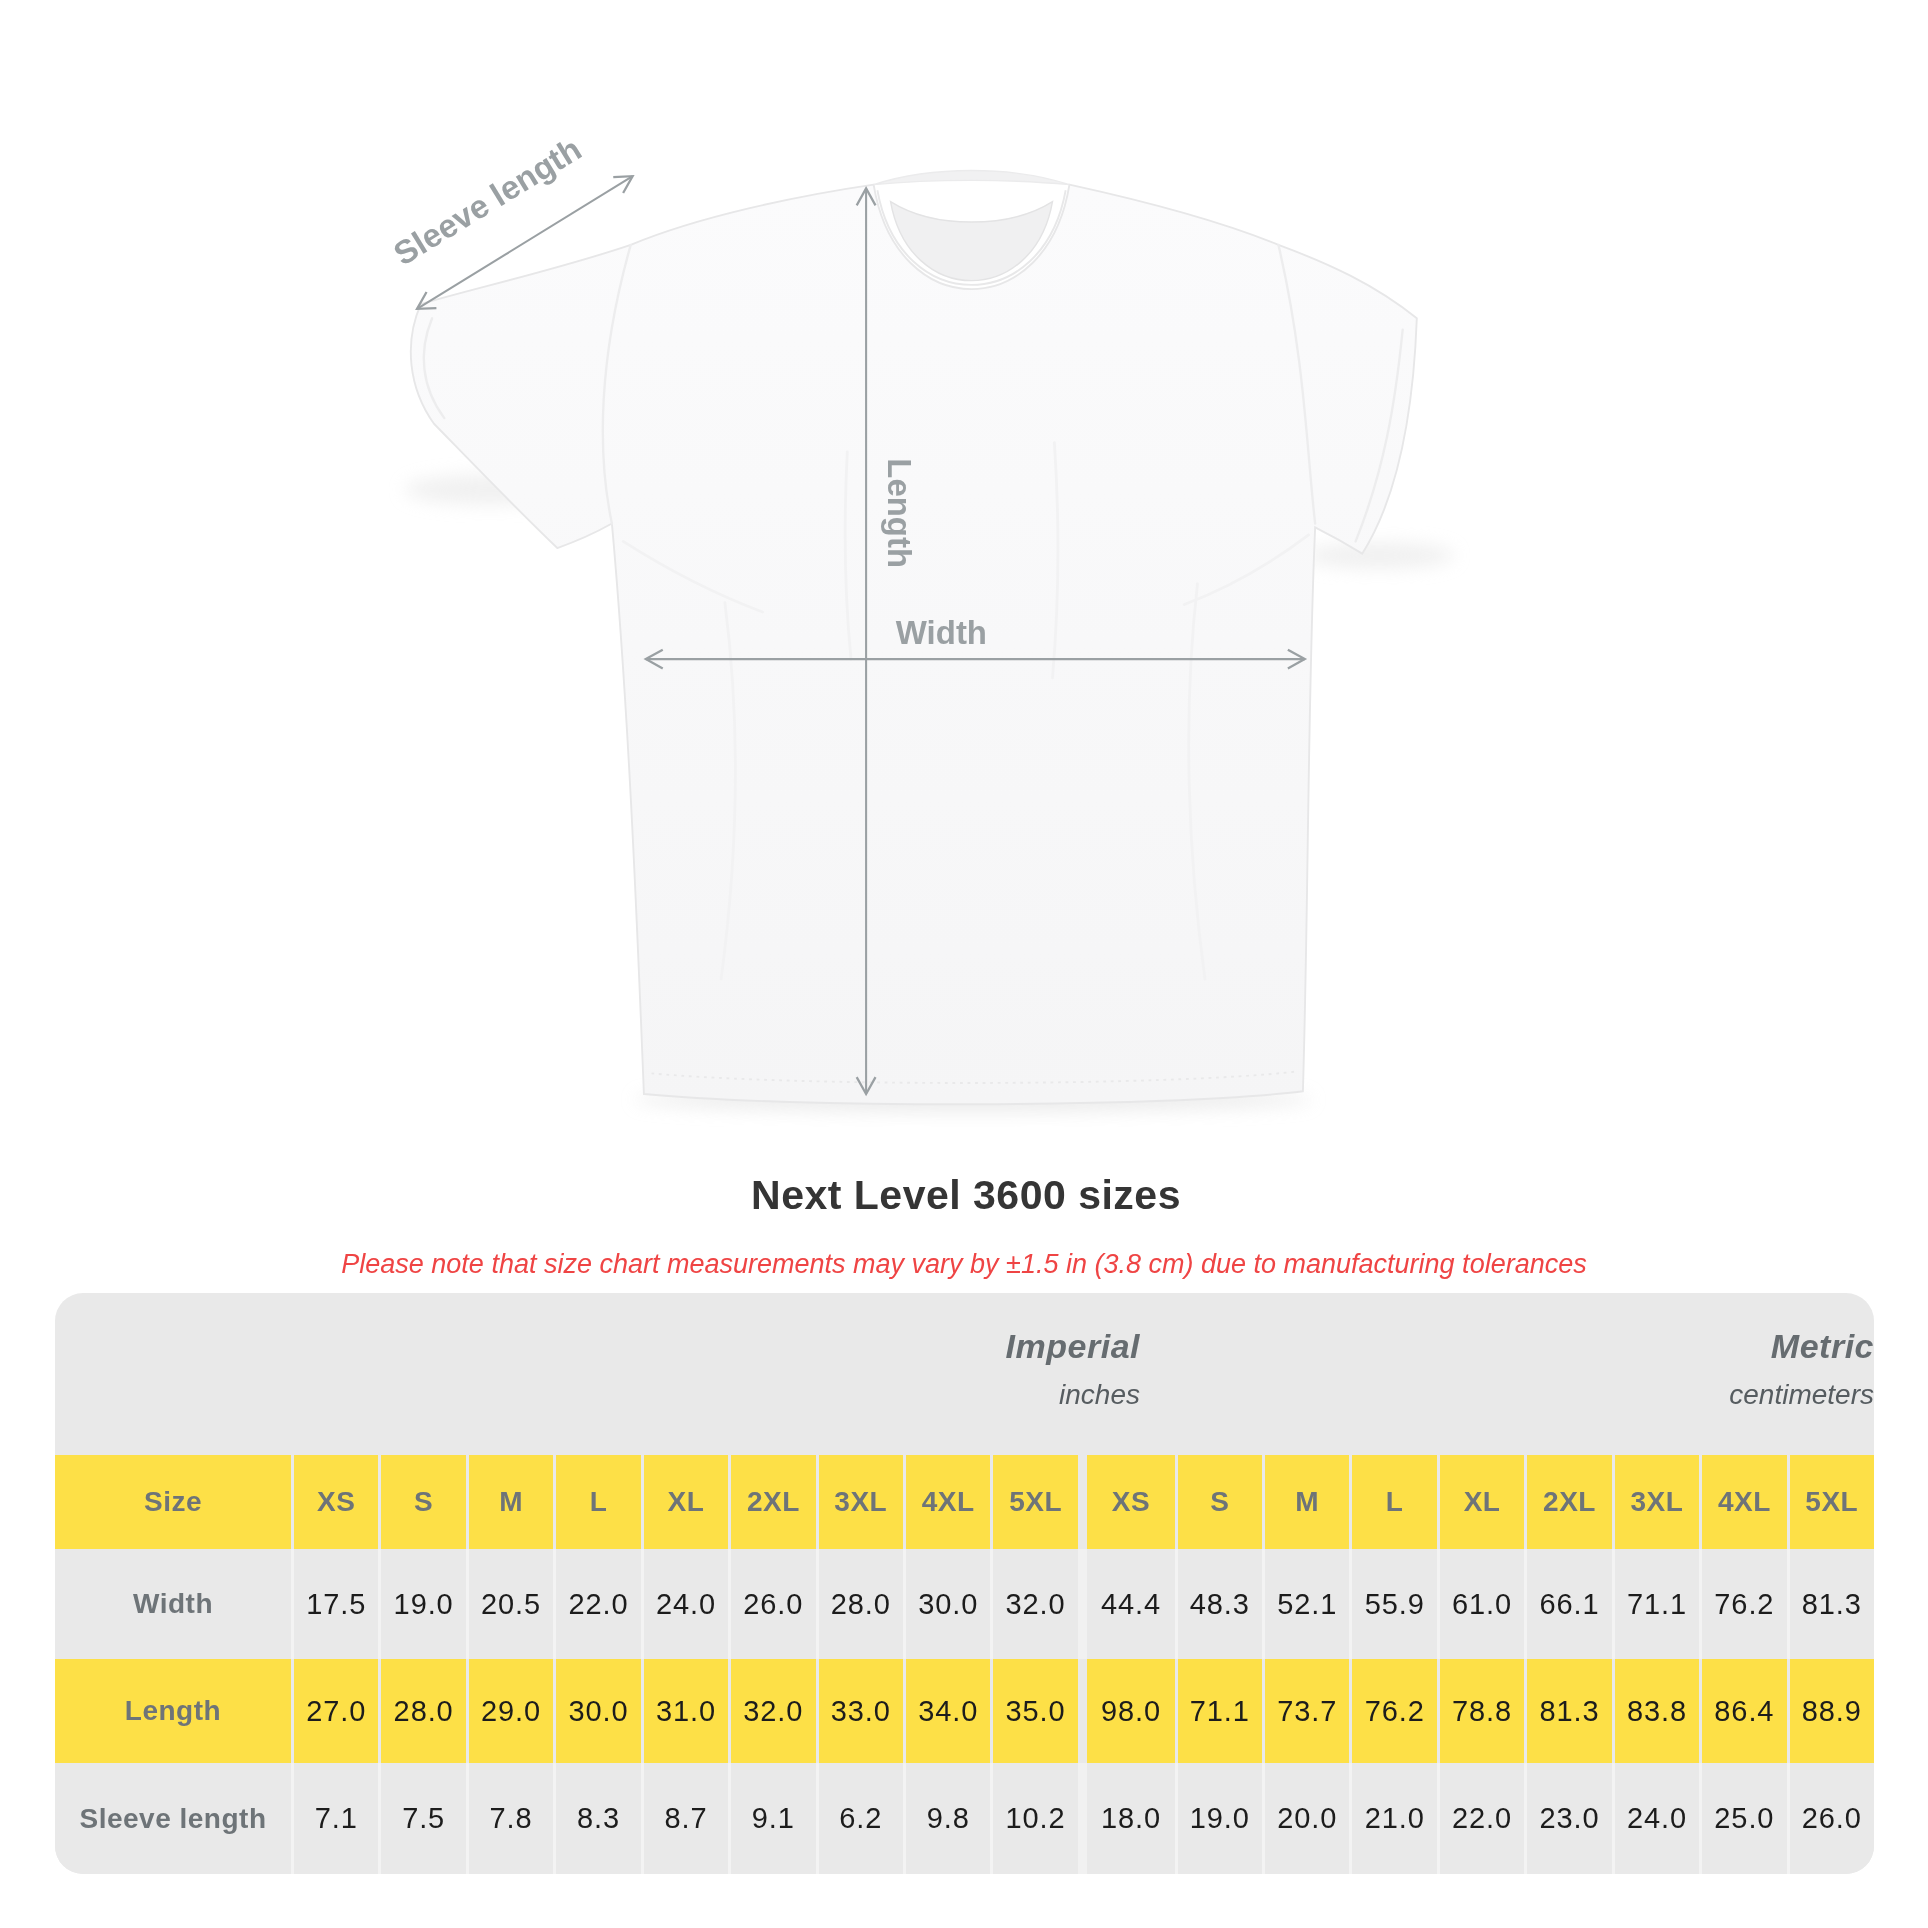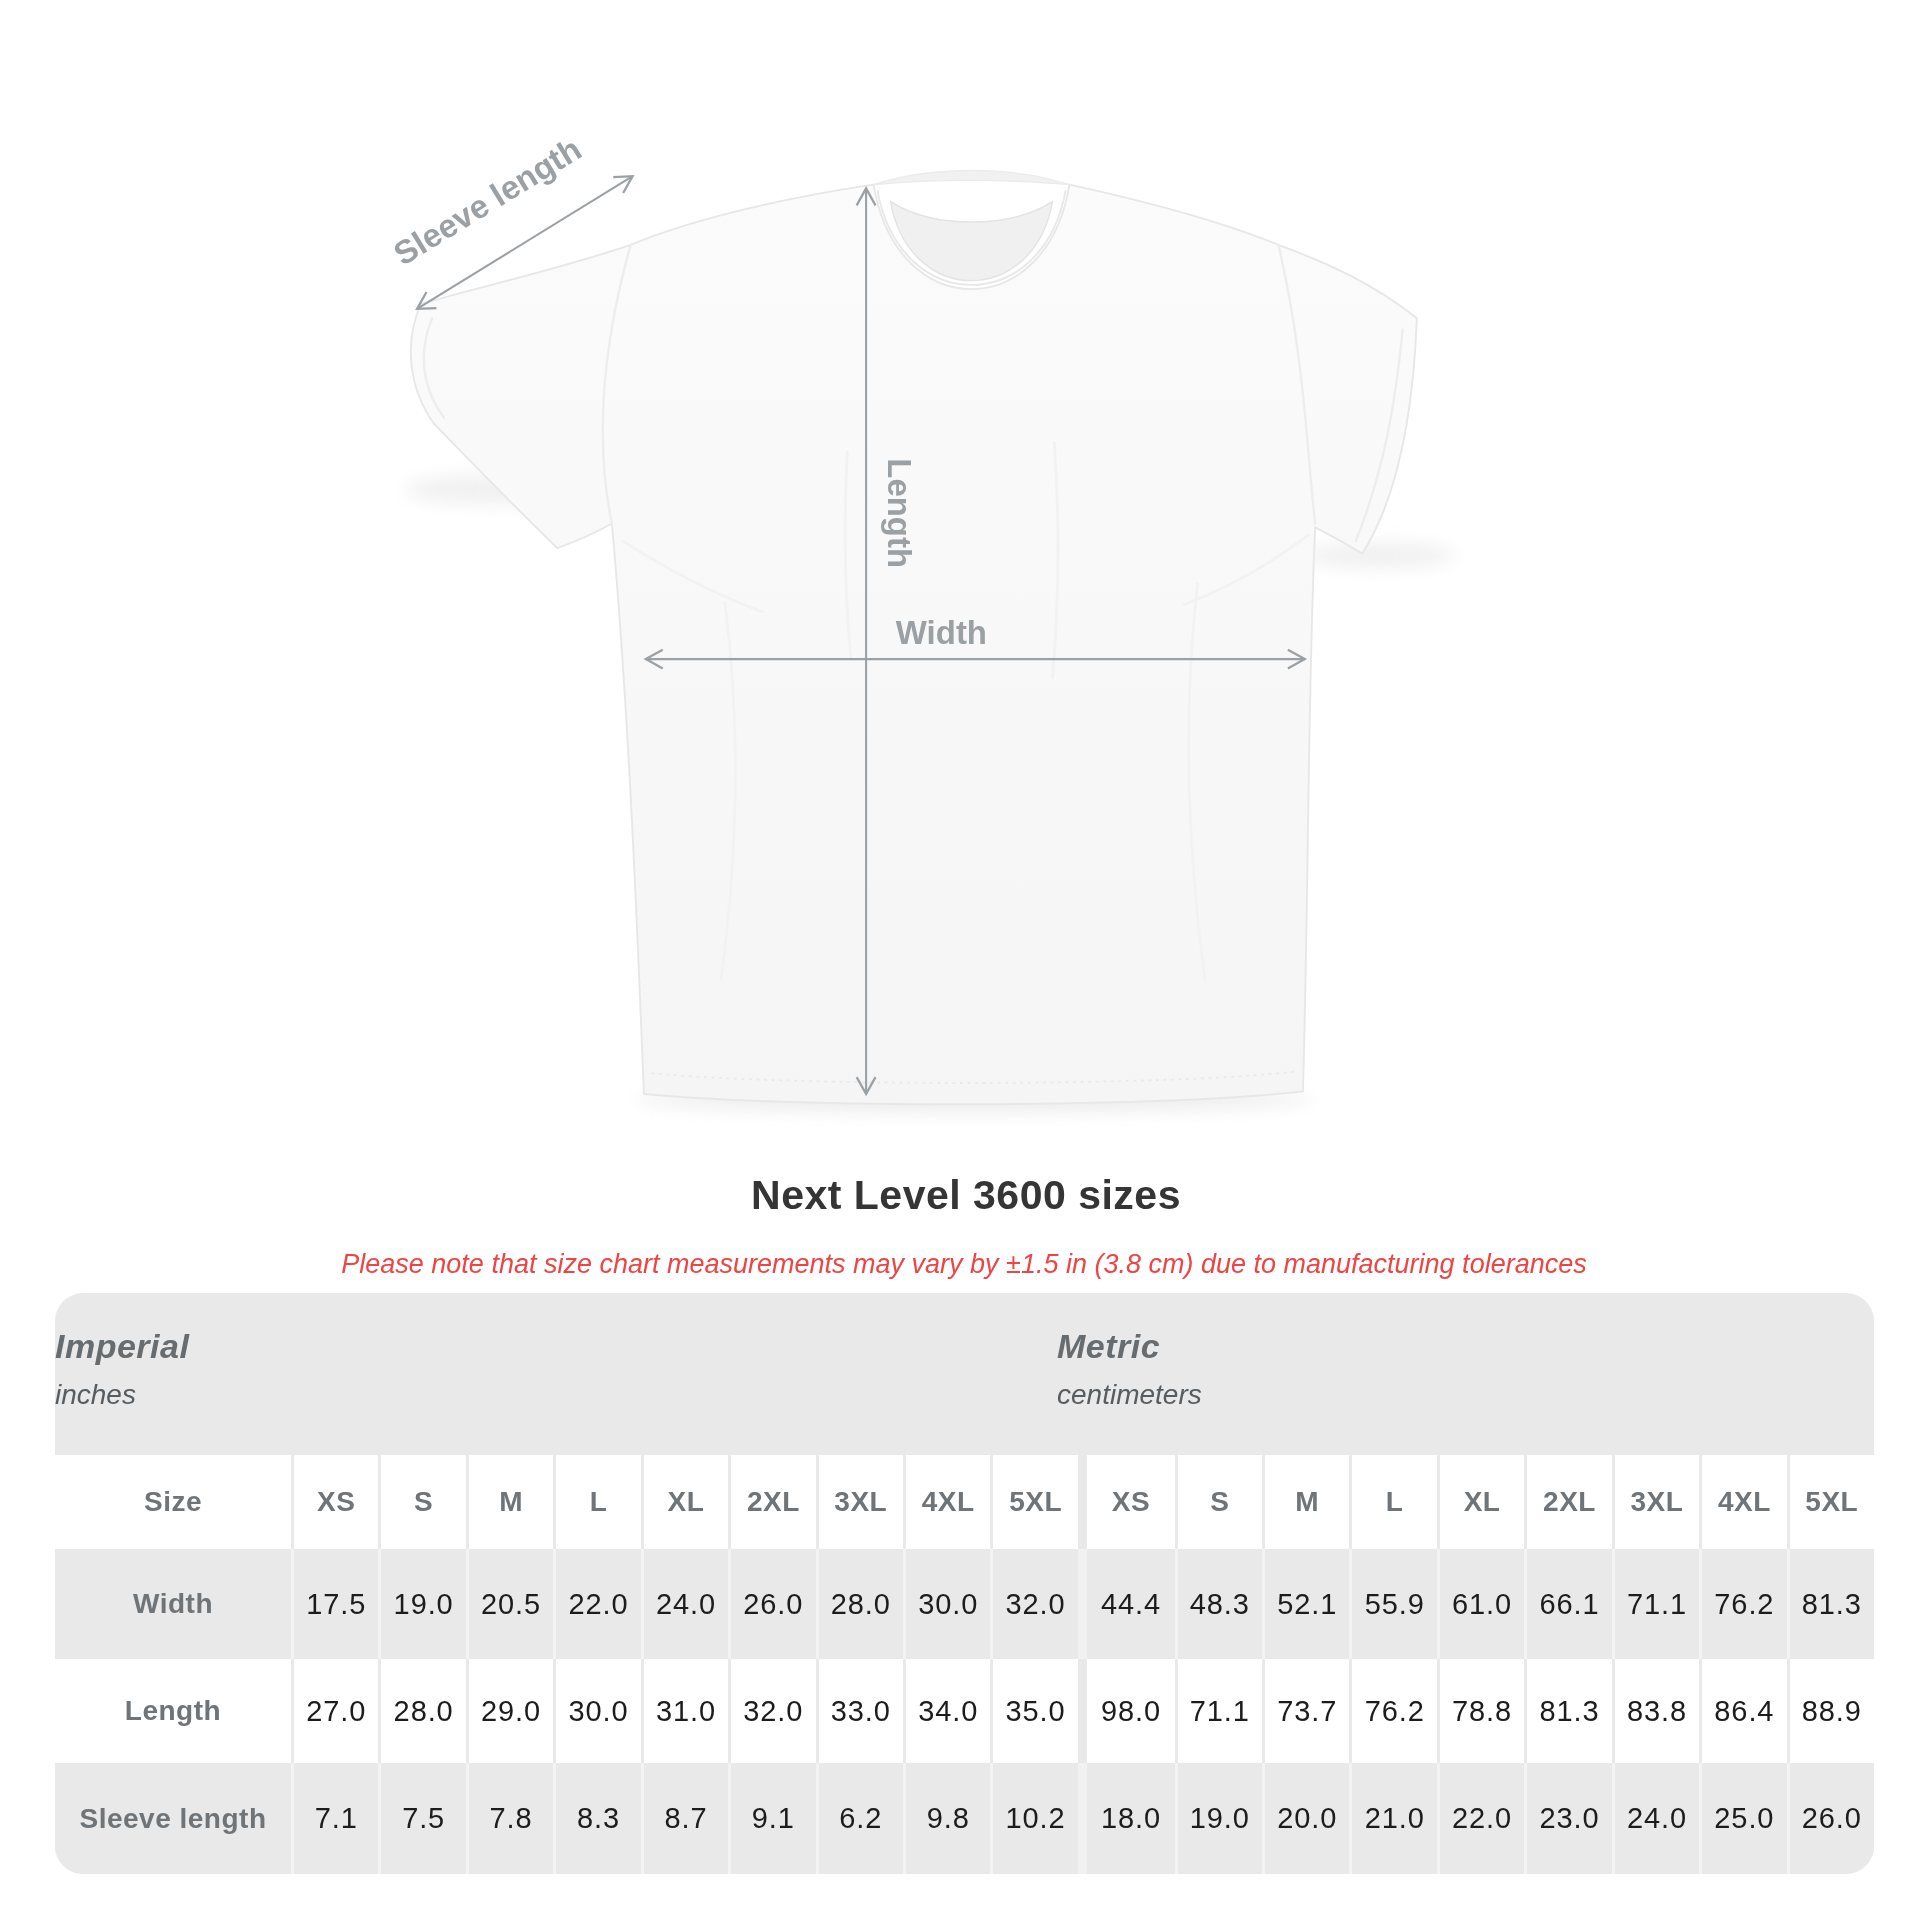--- a/index.html
+++ b/index.html
@@ -20,36 +20,36 @@
     margin: 0; text-align: center;
     font-size: 27px; font-style: italic; color: #ef4444;
   }
 
   .sizechart {
     position: absolute; left: 55px; top: 1293px;
     width: 1819px; height: 581px;
     background: #e9e9e9; border-radius: 28px; overflow: hidden;
   }
   .units { position: relative; height: 162px; }
-  .usec { position: absolute; top: 0; height: 126px; text-align: left; }
+  .usec { position: absolute; top: 0; height: 126px; text-align: right; }
   .usec.imperial { left: 0; width: 1085px; }
   .usec.metric  { left: 1002px; width: 817px; }
   .uname {
     margin-top: 34px; font-size: 34px; font-weight: bold; font-style: italic;
     color: #666c70; letter-spacing: 0.5px;
   }
   .uunit { margin-top: 13px; font-size: 28px; font-style: italic; color: #565c60; }
 
   .grid {
     display: grid; width: 1819px;
     grid-template-columns: 236px repeat(9, 1fr) 9.4px repeat(9, 1fr);
     grid-template-rows: 94px 110px 104px 111px;
   }
   .c { display: flex; align-items: center; justify-content: center; }
-  .w { background: #ffffff; }
+  .w { background: #fde047; }
   .g { background: #e9e9e9; }
   .lab { font-size: 28px; font-weight: bold; color: #6e7478; letter-spacing: 0.5px; }
   .hdr { font-size: 28px; font-weight: bold; color: #6e7478; letter-spacing: 0.5px; }
   .val { font-size: 29px; color: #1c1c1c; letter-spacing: 0.9px; }
   .sep { border-left: 3.8px solid #e9e9e9; }
   .g.sep { border-left-color: #f3f3f3; }
   .div.w { background: transparent; }
   .div.g { background: #f1f1f1; }
 </style>
 </head>

